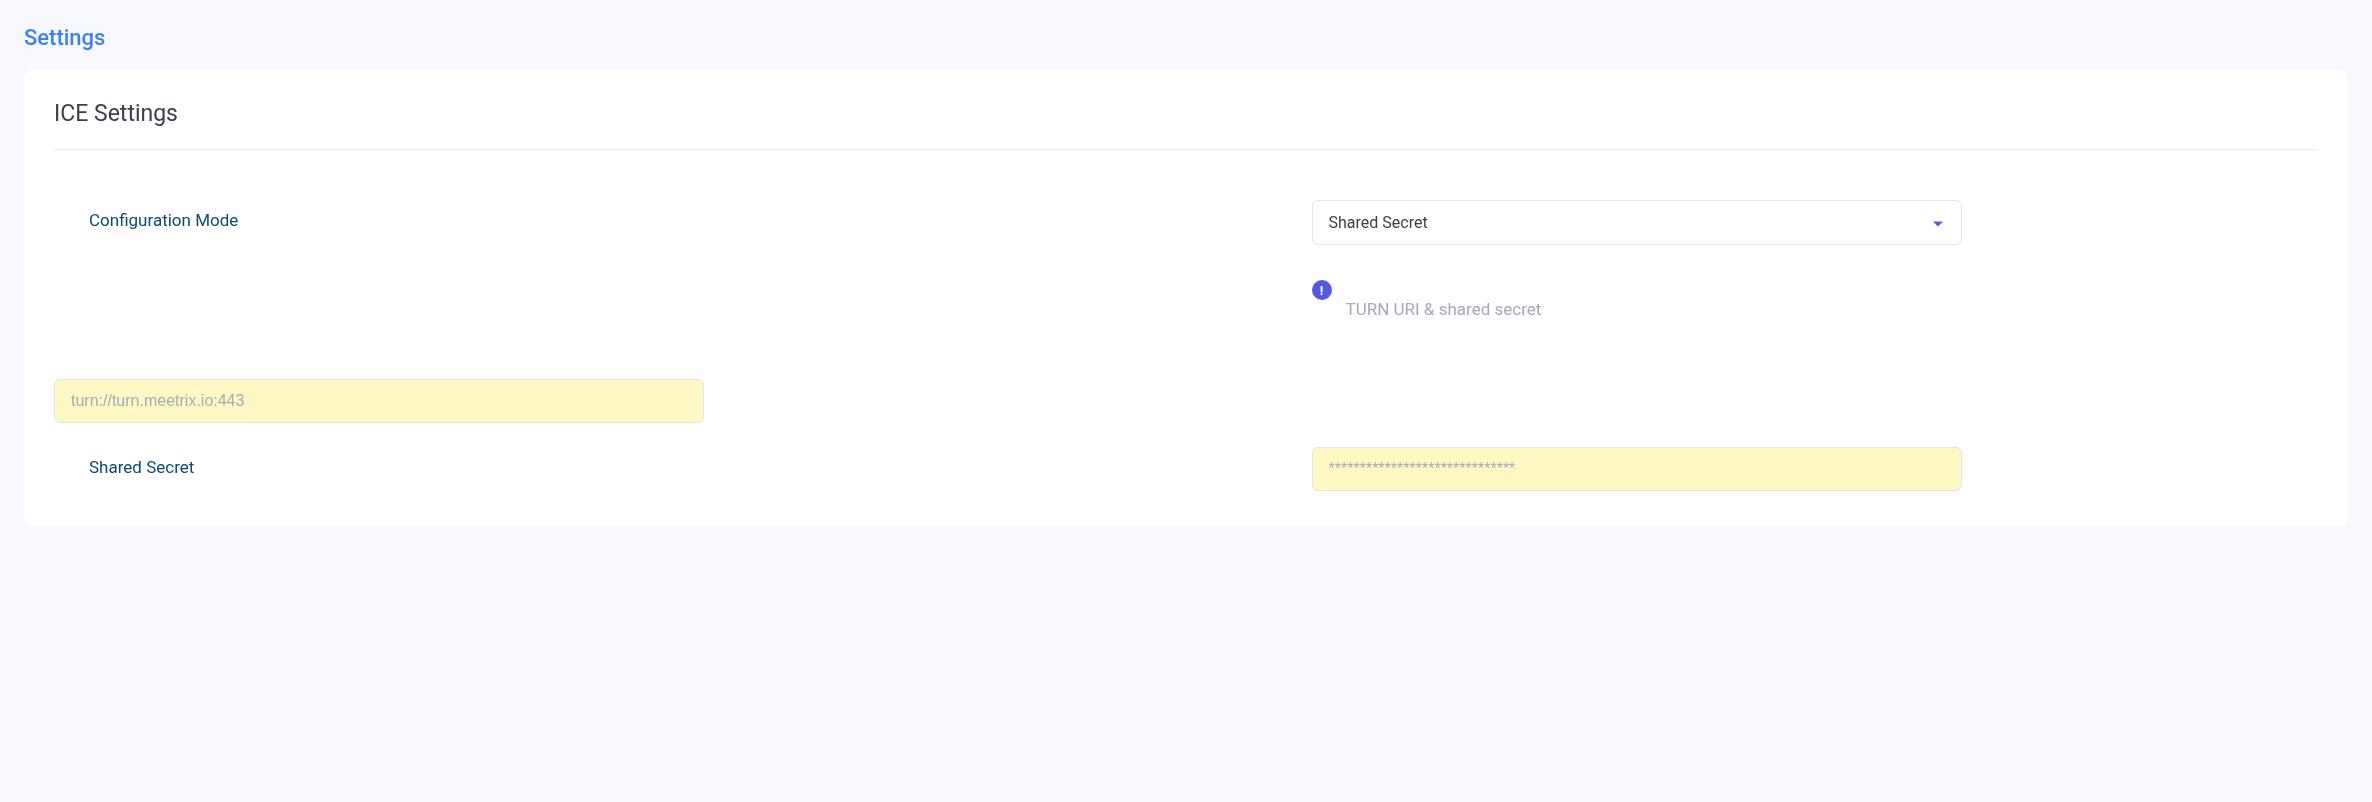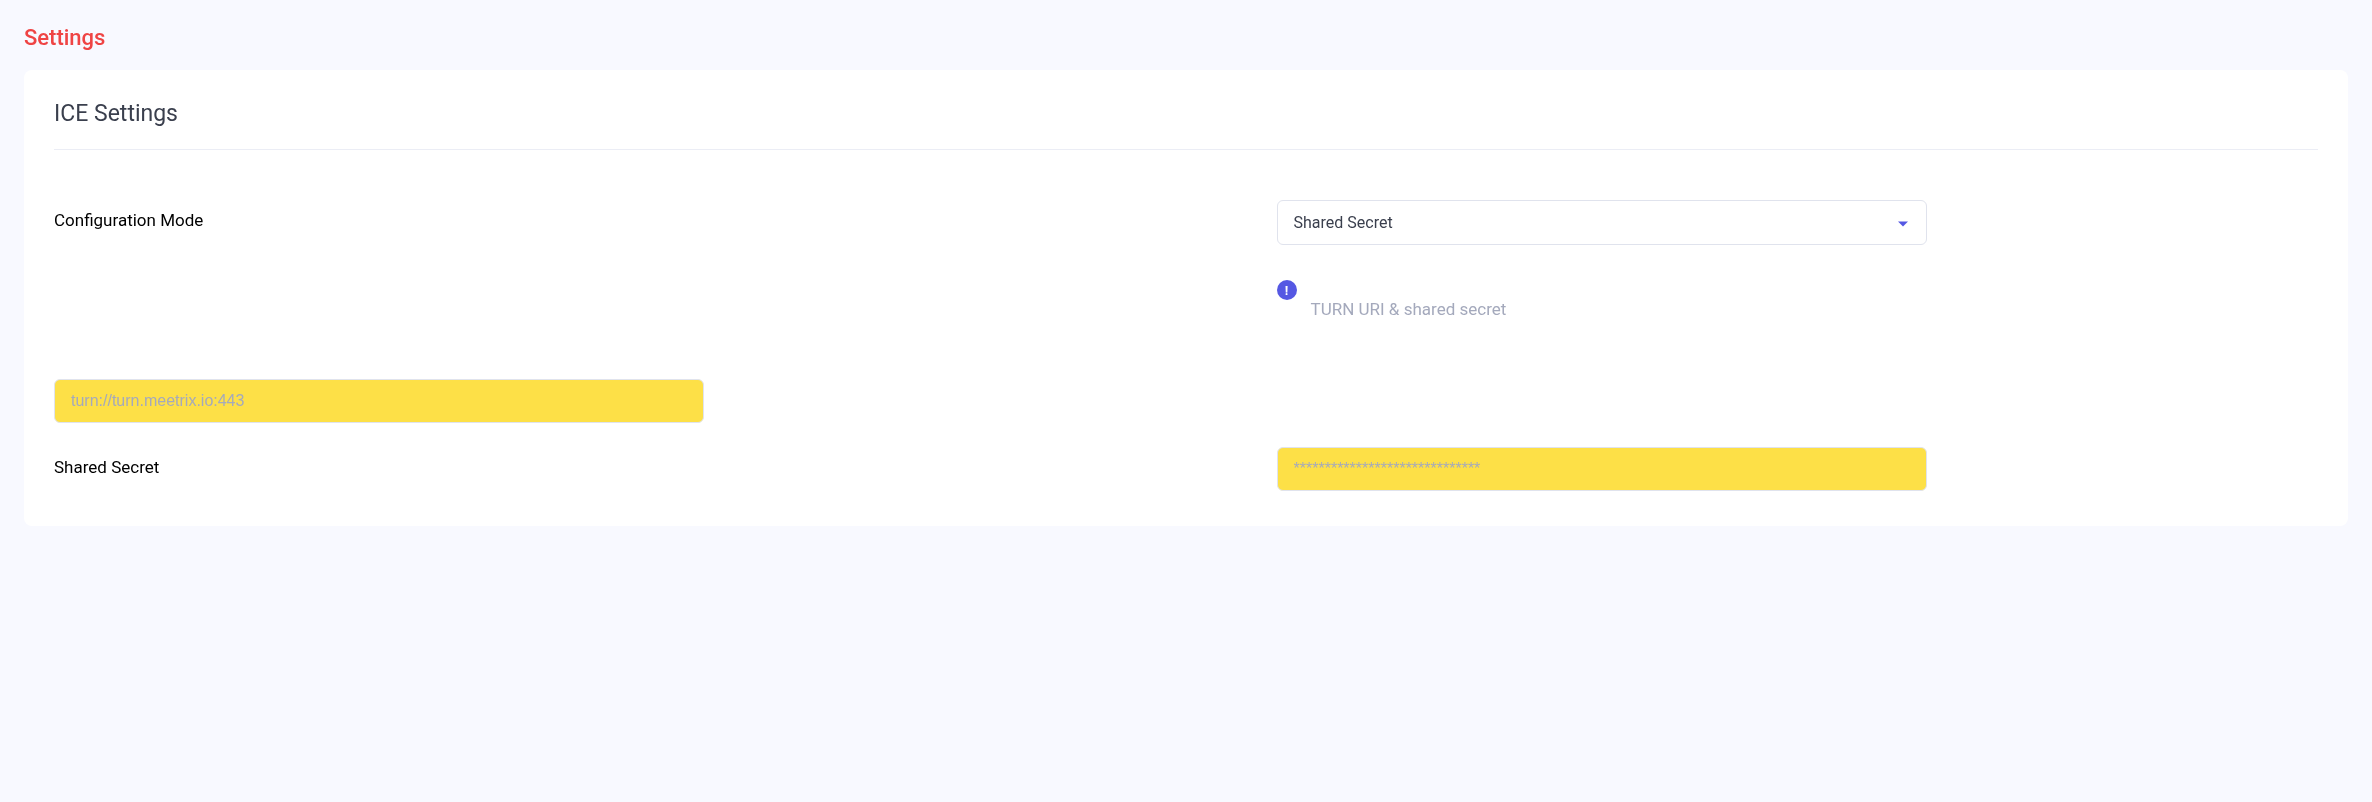--- a/index.html
+++ b/index.html
@@ -6,21 +6,21 @@
       margin: 0;
       padding: 0;
       box-sizing: border-box;
     }
     body {
       font-family: -apple-system, BlinkMacSystemFont, 'Segoe UI', Roboto, Helvetica, Arial, sans-serif;
       background-color: #f8f9ff;
       padding: 20px 0;
     }
     .page-title {
-      color: #ef4444;
+      color: #3b82f6;
       font-size: 22px;
       font-weight: 500;
       padding: 5px 24px 20px 24px;
     }
     .card {
       background-color: #ffffff;
       border-radius: 8px;
       margin: 0 24px;
       padding: 30px 30px 35px 30px;
     }
@@ -31,25 +31,26 @@
       padding-bottom: 22px;
       border-bottom: 1px solid #ebedf5;
       margin-bottom: 50px;
     }
     .form-row {
       display: flex;
       align-items: flex-start;
       margin-bottom: 24px;
     }
     .form-label {
-      color: #000000;
+      color: #0c4a6e;
       font-size: 17px;
       font-weight: 400;
       width: 54%;
       padding-top: 10px;
+      margin-left: 35px;
     }
     .form-control-wrapper {
       width: 46%;
       max-width: 650px;
     }
     .select-wrapper {
       position: relative;
       width: 100%;
     }
     .select-input {
@@ -97,21 +98,21 @@
     .helper-text {
       color: #a4a9bc;
       font-size: 17px;
       margin-top: 38px;
     }
     .text-input {
       width: 100%;
       padding: 12px 16px;
       font-size: 16px;
       color: #3a3f4d;
-      background-color: #fde047;
+      background-color: #fef9c3;
       border: 1.5px solid #e0e3ed;
       border-radius: 6px;
     }
     .text-input::placeholder {
       color: #a4a9bc;
     }
     .first-row-spacing {
       margin-bottom: 60px;
     }
   </style>

